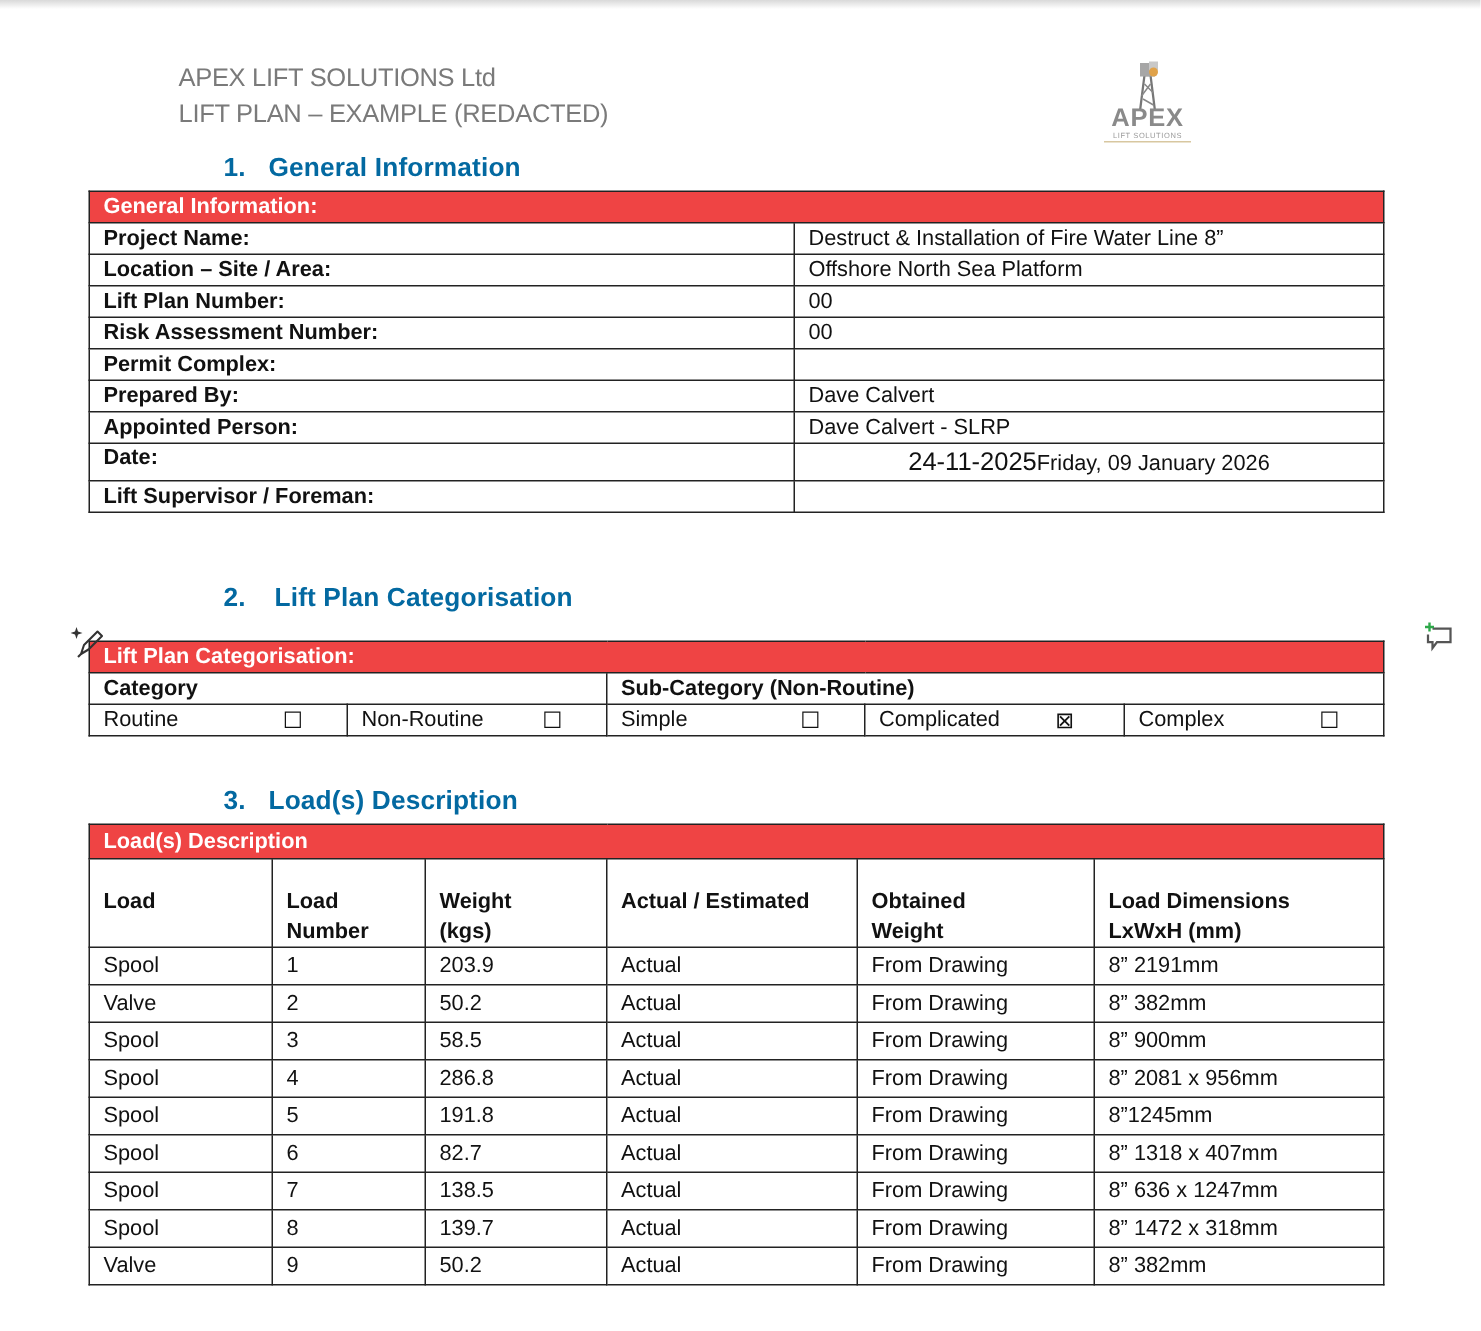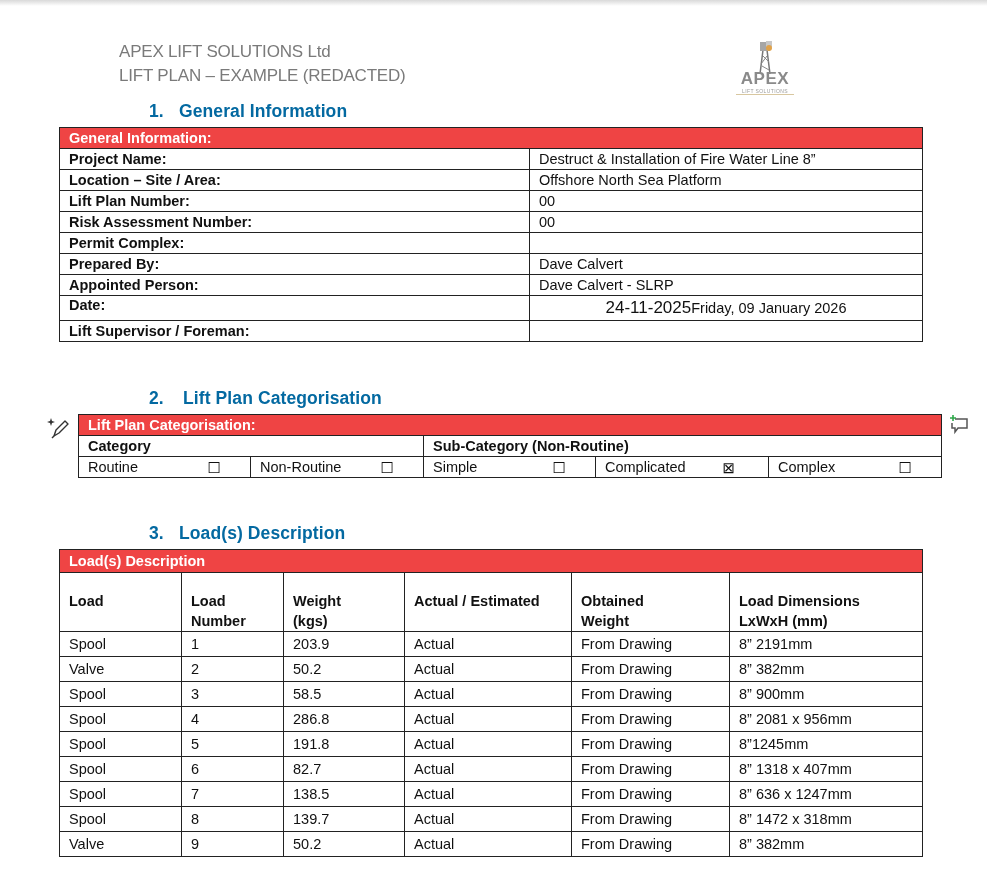--- a/index.html
+++ b/index.html
@@ -24,21 +24,21 @@
   .hdr { background: #ef4444; color: #fff; font-weight: bold; text-align: left; }
   .lbl { font-weight: bold; }
   .center { text-align: left; }
   .bold { font-weight: bold; }
 
   #gen { left: 59px; top: 127px; width: 863px; }
   #gen .date-cell { text-align: center; height: 24px; }
   #gen .date-main { font-size: 17px; margin-top: 44px; }
   #gen .date-sub { font-size: 14.5px; }
 
-  #cat { left: 59px; top: 414px; width: 863px; margin-left: 19px; }
+  #cat { left: 59px; top: 427px; width: 863px; }
   #cat td { height: 20px; }
   .chk { float: right; font-size: 15px; margin-right: 20px; }
 
   #load { left: 59px; top: 549px; width: 863px; }
   #load td { height: 24px; }
   #load .two { line-height: 20px; height: 40px; vertical-align: top; padding-top: 18px; }
 
   .ai-icon { position: absolute; left: 47px; top: 415px; width: 24px; height: 24px; }
   .comment-icon { position: absolute; left: 948px; top: 413px; width: 22px; height: 22px; cursor: pointer; }
 </style>

